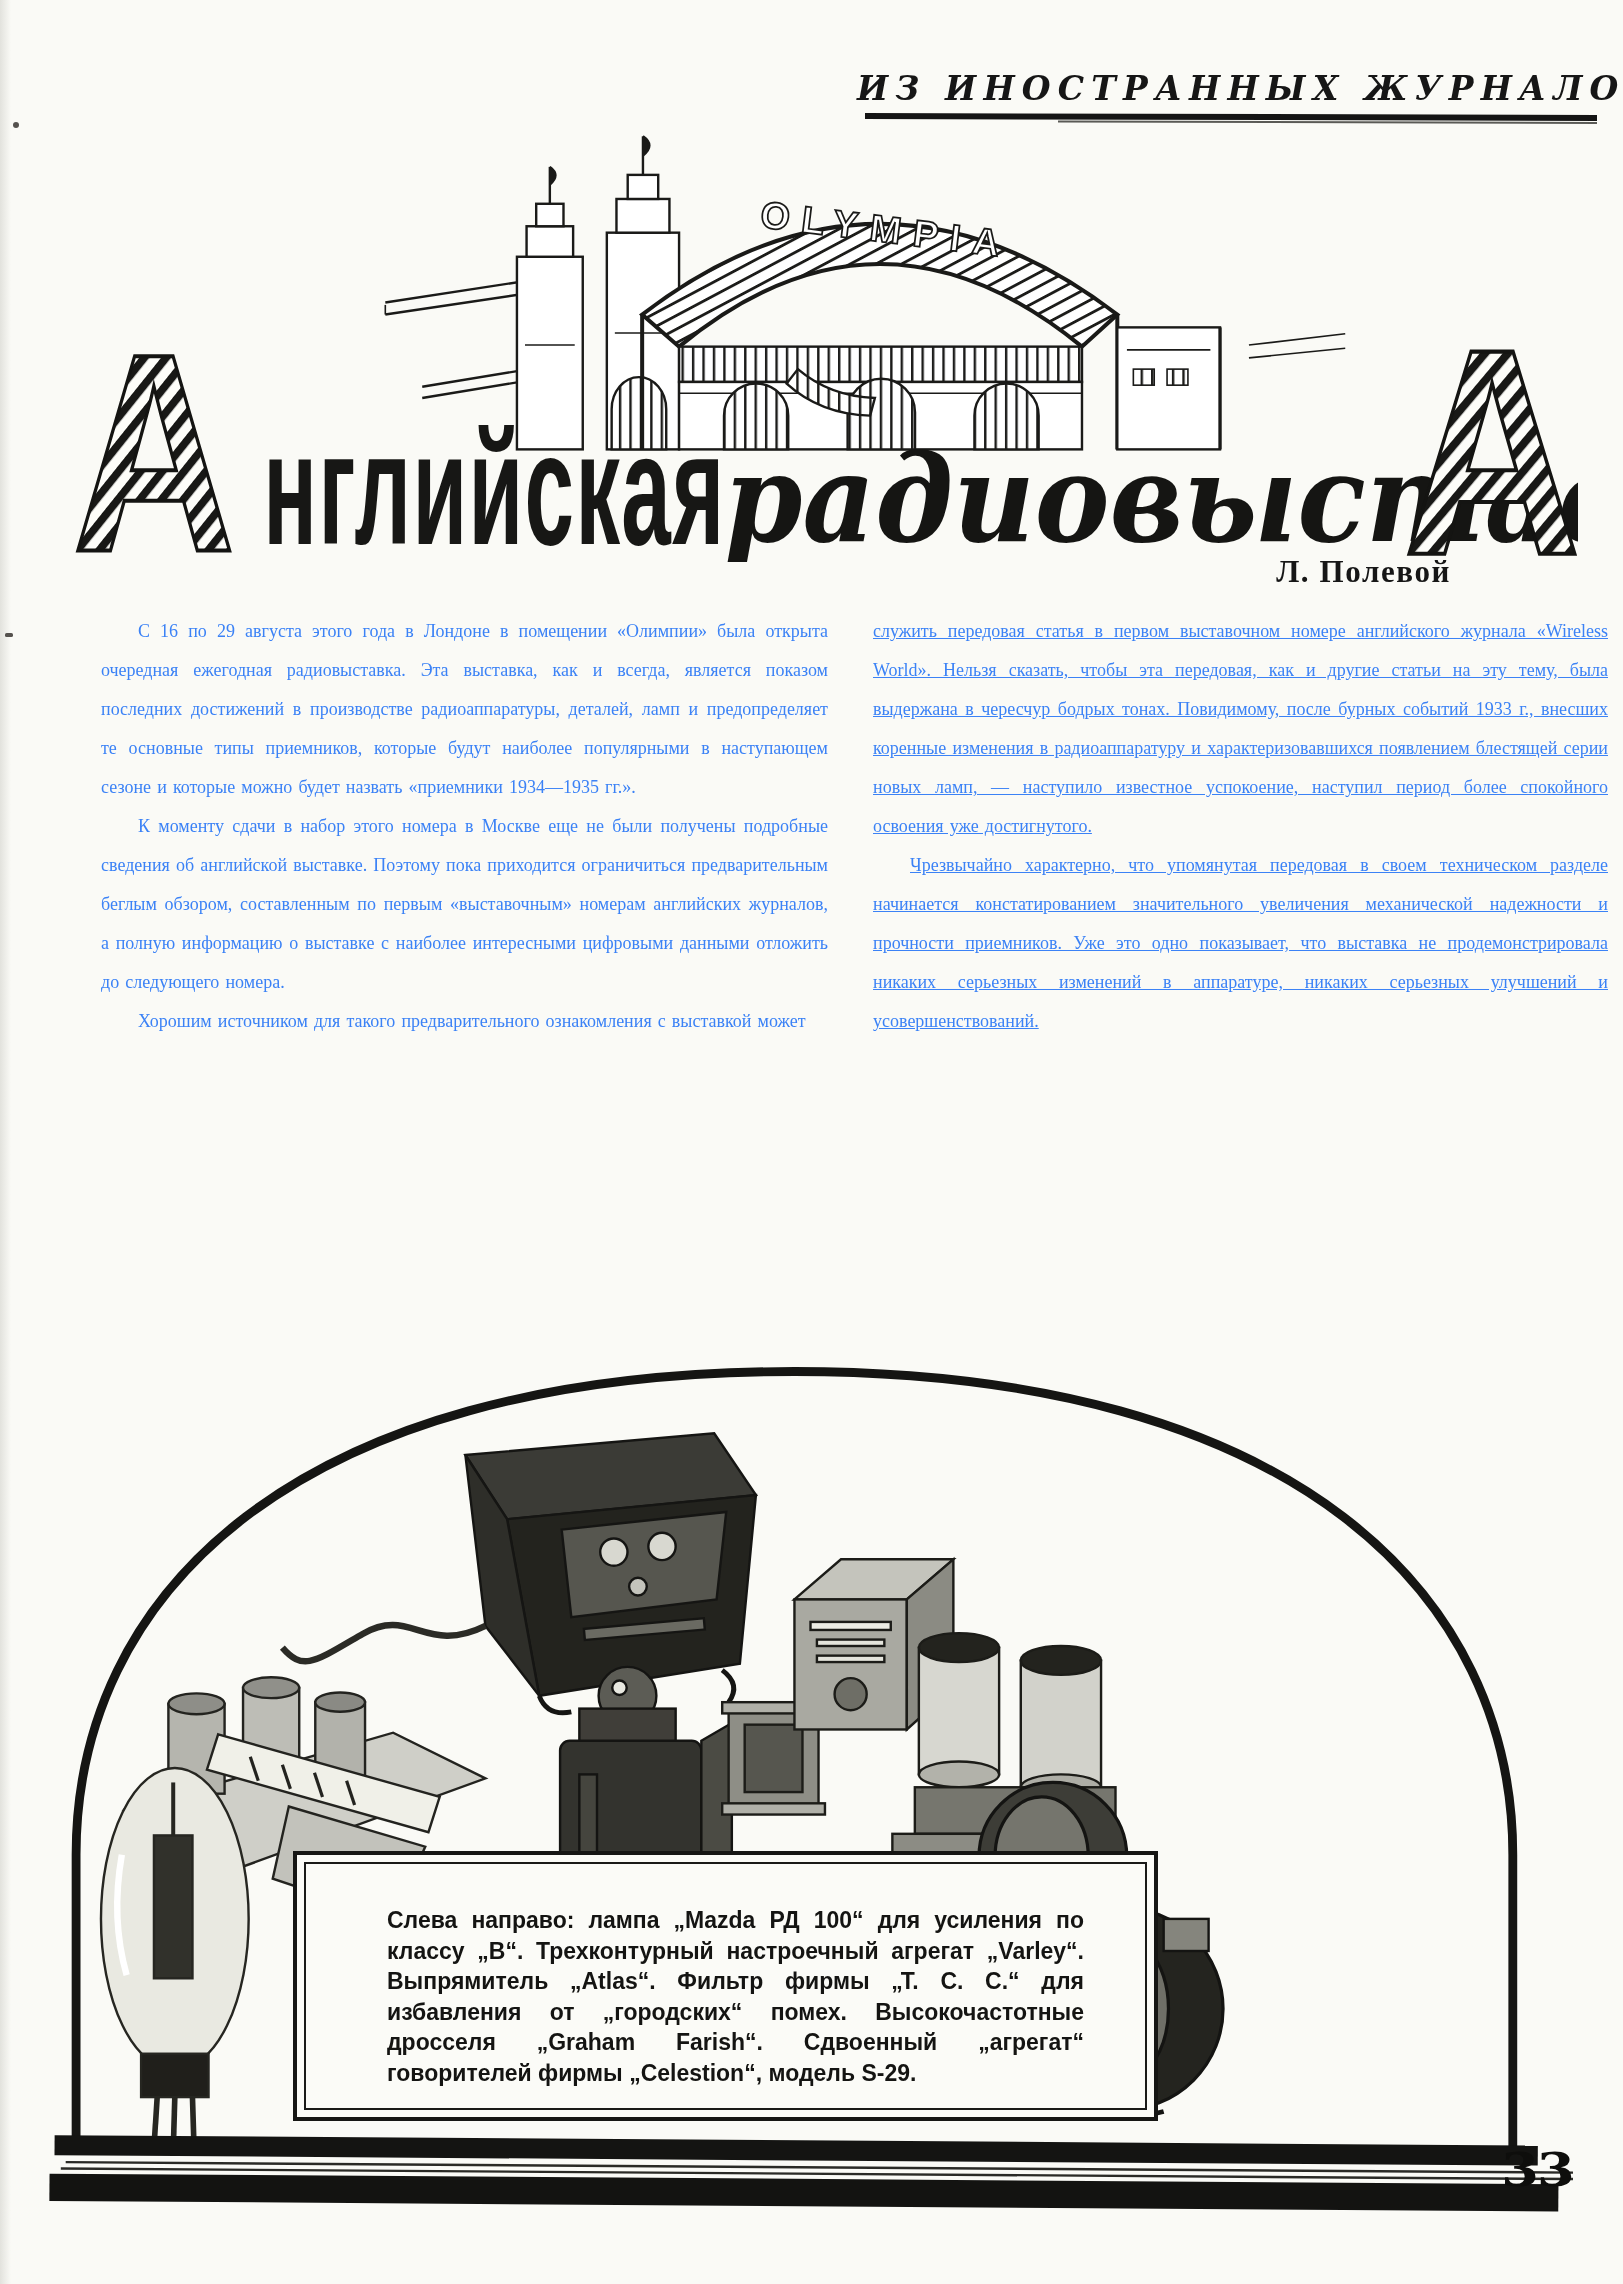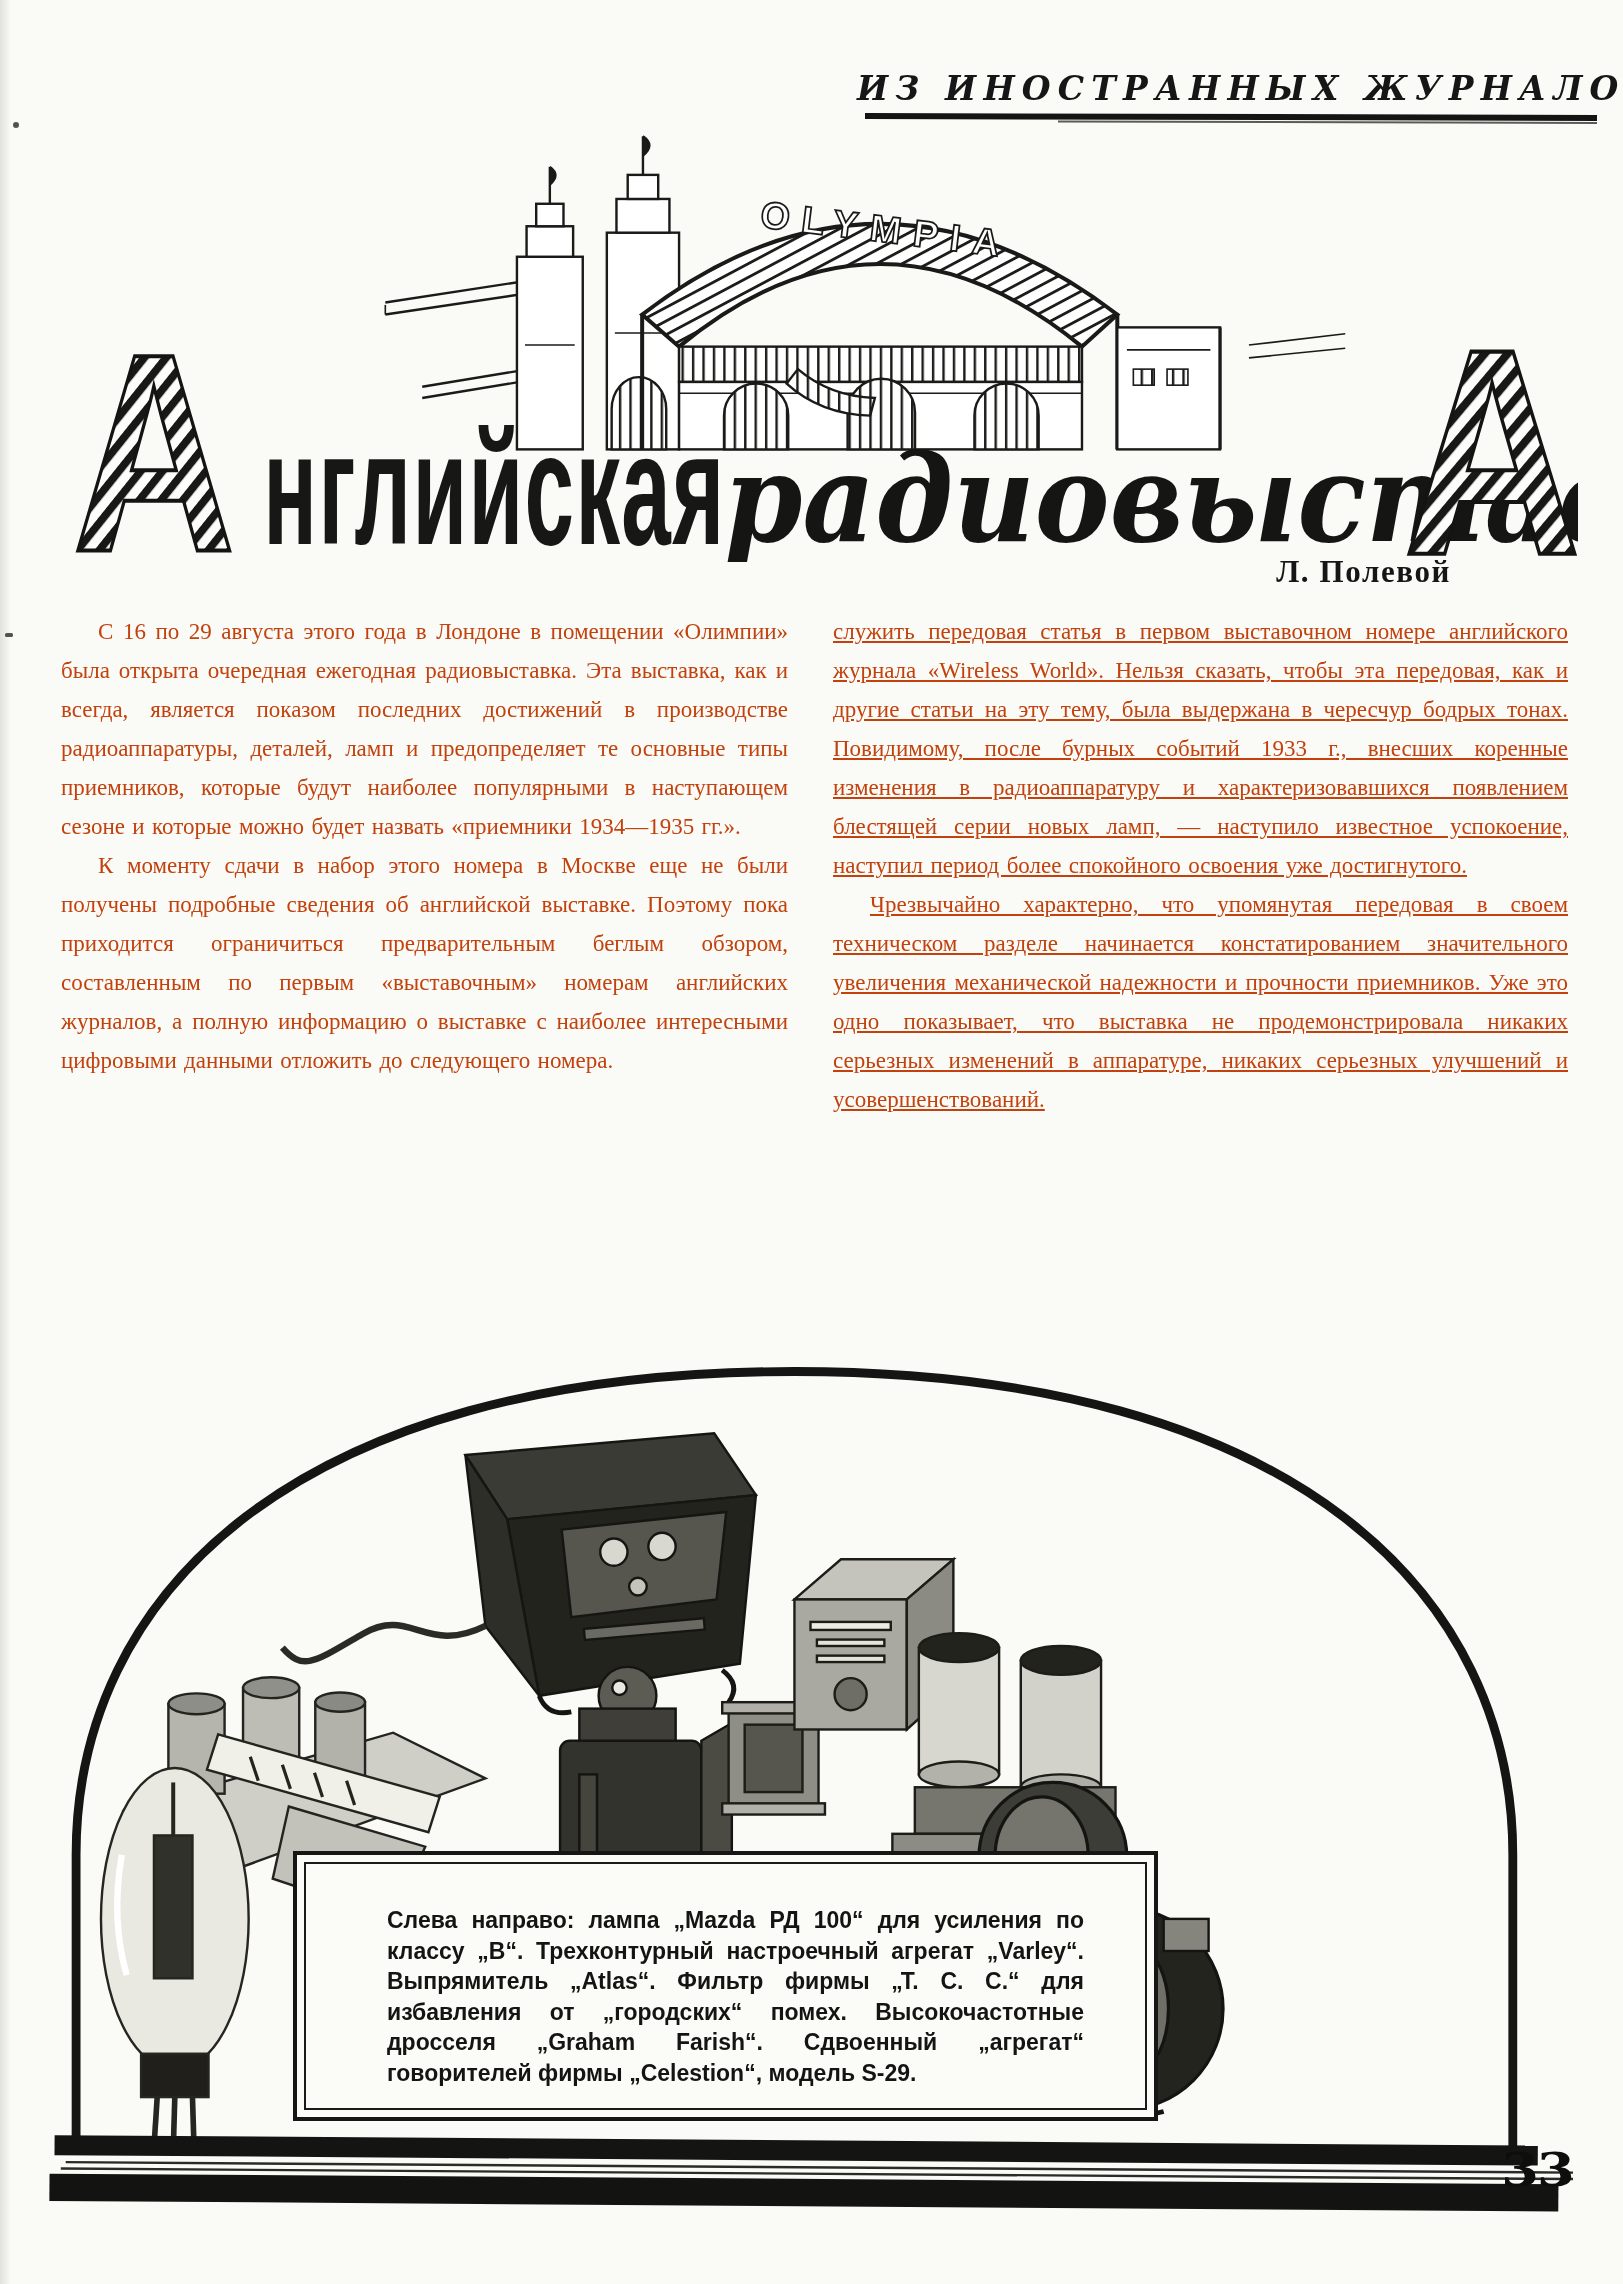--- a/index.html
+++ b/index.html
@@ -11,22 +11,22 @@
   .rubric{position:absolute;left:857px;top:69px;width:747px;
         font-family:"DejaVu Serif",serif;font-style:italic;font-weight:bold;
         font-size:33px;letter-spacing:7.2px;white-space:nowrap;color:#161616;}
   .rubric-rule{position:absolute;left:865px;top:114px;width:732px;height:5.6px;background:#141414;
         transform:rotate(.15deg);}
   .rubric-rule::after{content:"";position:absolute;left:193px;top:7.2px;width:539px;height:1.6px;background:#5a5a56;}
   
   .author{position:absolute;right:172px;top:554px;font-family:Liberation Serif, serif;
         font-weight:bold;font-size:31px;letter-spacing:1.6px;color:#161616;}
   
-  .col{position:absolute;top:612px;font-size:23px;line-height:39px;text-align:justify;
-        word-spacing:1.6px;color:#c2410c;}
+  .col{position:absolute;top:612px;font-size:18px;line-height:39px;text-align:justify;
+        word-spacing:1.6px;color:#3b82f6;margin-left:40px;}
   .col p{margin:0;text-indent:37px;}
   .col p.noind{text-indent:0;}
   .col-left{left:61px;width:727px;}
   .col-right{left:833px;width:735px;text-decoration:underline;}
   
   .cap-box{position:absolute;left:293px;top:1851px;width:865px;height:270px;background:#fbfbf7;
         border:4px solid #161614;box-sizing:border-box;z-index:5;}
   .cap-inner{position:absolute;left:7.2px;top:7.2px;right:7.2px;bottom:7.2px;border:2.4px solid #1a1a18;}
   .cap-text{position:absolute;left:90px;top:50px;width:697px;
         font-family:"Liberation Sans",sans-serif;font-weight:bold;font-size:23px;
@@ -124,20 +124,21 @@
       <text transform="translate(846,544) scale(0.92,1)" font-family="DejaVu Serif, serif" font-style="italic" font-weight="bold" font-size="152" fill="#151513">радиовыставк</text>
       <text transform="translate(1692,560) scale(0.84,1)" font-family="Liberation Sans, sans-serif" font-weight="bold" font-size="366" fill="url(#hatchA)" stroke="#141412" stroke-width="5">А</text>
     </g>
   </svg>
 
   <div class="author">Л. Полевой</div>
 
   <div class="col col-left">
     <p>С 16 по 29 августа этого года в Лондоне в помещении «Олимпии» была открыта очередная ежегодная радиовыставка. Эта выставка, как и всегда, является показом последних достижений в производстве радиоаппаратуры, деталей, ламп и предопределяет те основные типы приемников, которые будут наиболее популярными в наступающем сезоне и которые можно будет назвать «приемники 1934—1935 гг.».</p>
     <p>К моменту сдачи в набор этого номера в Москве еще не были получены подробные сведения об английской выставке. Поэтому пока приходится ограничиться предварительным беглым обзором, составленным по первым «выставочным» номерам английских журналов, а полную информацию о выставке с наиболее интересными цифровыми данными отложить до следующего номера.</p>
+    <p>Хорошим источником для такого предварительного ознакомления с выставкой может</p>
   </div>
   <div class="col col-right">
     <p class="noind">служить передовая статья в первом выставочном номере английского журнала «Wireless World». Нельзя сказать, чтобы эта передовая, как и другие статьи на эту тему, была выдержана в чересчур бодрых тонах. Повидимому, после бурных событий 1933 г., внесших коренные изменения в радиоаппаратуру и характеризовавшихся появлением блестящей серии новых ламп, — наступило известное успокоение, наступил период более спокойного освоения уже достигнутого.</p>
     <p>Чрезвычайно характерно, что упомянутая передовая в своем техническом разделе начинается констатированием значительного увеличения механической надежности и прочности приемников. Уже это одно показывает, что выставка не продемонстрировала никаких серьезных изменений в аппаратуре, никаких серьезных улучшений и усовершенствований.</p>
   </div>
 
   <svg class="photo-svg" viewBox="0 0 1900 1100" xmlns="http://www.w3.org/2000/svg">
 
     <path d="M35,992 L35,620 C35,300 300,18 930,18 C1560,18 1825,300 1825,620 L1825,992" fill="none" stroke="#151513" stroke-width="11"></path>
 

